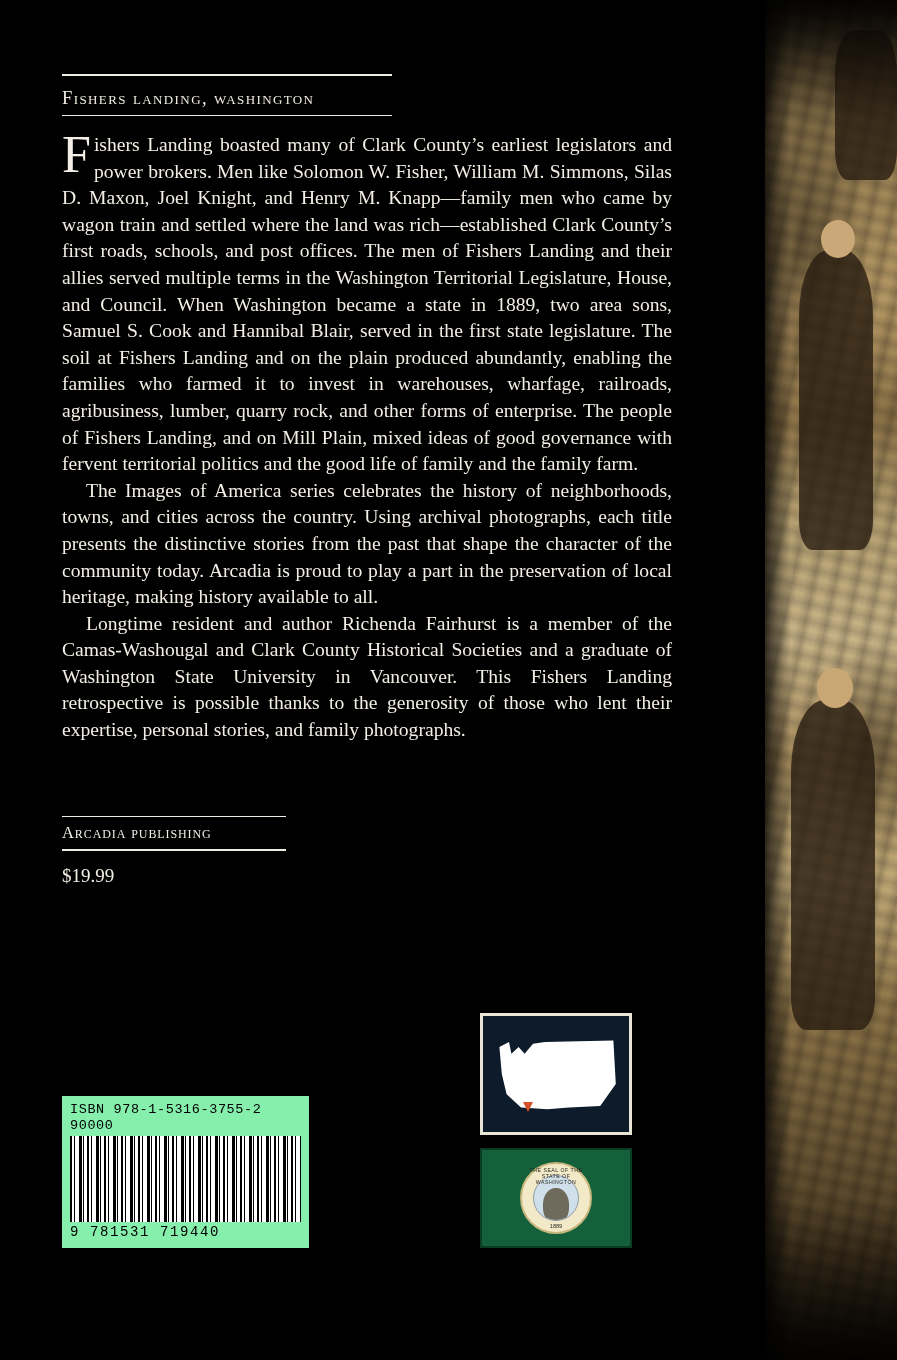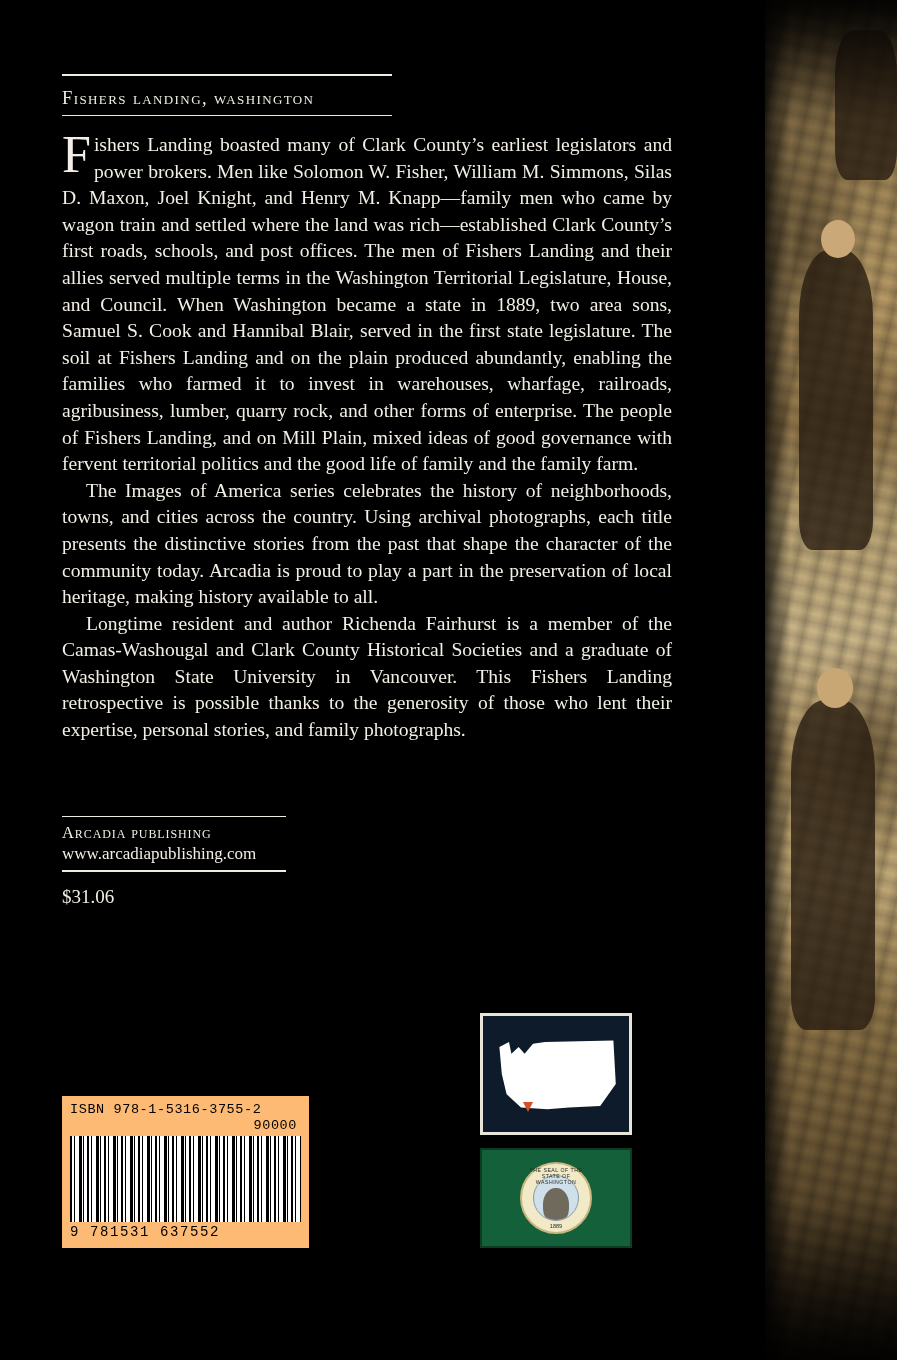--- a/index.html
+++ b/index.html
@@ -164,35 +164,34 @@
     padding-top: 14px;
   }
 
   
   .barcode-box {
     position: absolute;
     left: 0px;
     top: 1096px;
     width: 247px;
     height: 152px;
-    background: #fdba74;
+    background: #86efac;
     color: #000;
     padding: 6px 8px 4px 8px;
     box-sizing: border-box;
     font-family: "Liberation Mono", monospace;
   }
   .isbn-text {
     font-size: 13.5px;
     letter-spacing: 0.6px;
     white-space: nowrap;
   }
   .isbn-sub {
     font-size: 13.5px;
     letter-spacing: 0.6px;
-    text-align: right;
     padding-right: 4px;
     margin-top: 1px;
   }
   .bars {
     height: 86px;
     margin-top: 3px;
     background-image: repeating-linear-gradient(90deg,
       #000 0px, #000 2px, #fff 2px, #fff 4px,
       #000 4px, #000 5px, #fff 5px, #fff 9px,
       #000 9px, #000 12px, #fff 12px, #fff 13px,
@@ -319,30 +318,29 @@
 
   <p class="body dropcap-para"><span class="dropcap">F</span><span>ishers Landing boasted many of Clark County’s earliest legislators and power brokers. Men like Solomon W. Fisher, William M. Simmons, Silas D. Maxon, Joel Knight, and Henry M. Knapp—family men who came by wagon train and settled where the land was rich—established Clark County’s first roads, schools, and post offices. The men of Fishers Landing and their allies served multiple terms in the Washington Territorial Legislature, House, and Council. When Washington became a state in 1889, two area sons, Samuel S. Cook and Hannibal Blair, served in the first state legislature. The soil at Fishers Landing and on the plain produced abundantly, enabling the families who farmed it to invest in warehouses, wharfage, railroads, agribusiness, lumber, quarry rock, and other forms of enterprise. The people of Fishers Landing, and on Mill Plain, mixed ideas of good governance with fervent territorial politics and the good life of family and the family farm.</span></p>
 
   <p class="body indent">The Images of America series celebrates the history of neighborhoods, towns, and cities across the country. Using archival photographs, each title presents the distinctive stories from the past that shape the character of the community today. Arcadia is proud to play a part in the preservation of local heritage, making history available to all.</p>
 
   <p class="body indent">Longtime resident and author Richenda Fairhurst is a member of the Camas-Washougal and Clark County Historical Societies and a graduate of Washington State University in Vancouver. This Fishers Landing retrospective is possible thanks to the generosity of those who lent their expertise, personal stories, and family photographs.</p>
 
   <div class="pub-block">
     <div class="pub-rule"></div>
     <div class="pub-name">Arcadia Publishing</div>
-    <div class="pub-url">www.arcadiapublishing.com</div>
     <div class="pub-rule2"></div>
-    <div class="price">$31.06</div>
+    <div class="price">$19.99</div>
   </div>
 
   <div class="barcode-box">
     <div class="isbn-text">ISBN 978-1-5316-3755-2</div>
     <div class="isbn-sub">90000</div>
     <div class="bars"></div>
-    <div class="isbn-bottom">9 781531 637552</div>
+    <div class="isbn-bottom">9 781531 719440</div>
   </div>
 
   <div class="state-map">
     <div class="shape"></div>
     <div class="pin"></div>
   </div>
 
   <div class="state-flag">
     <div class="seal-outer">
       <div class="seal-inner">

